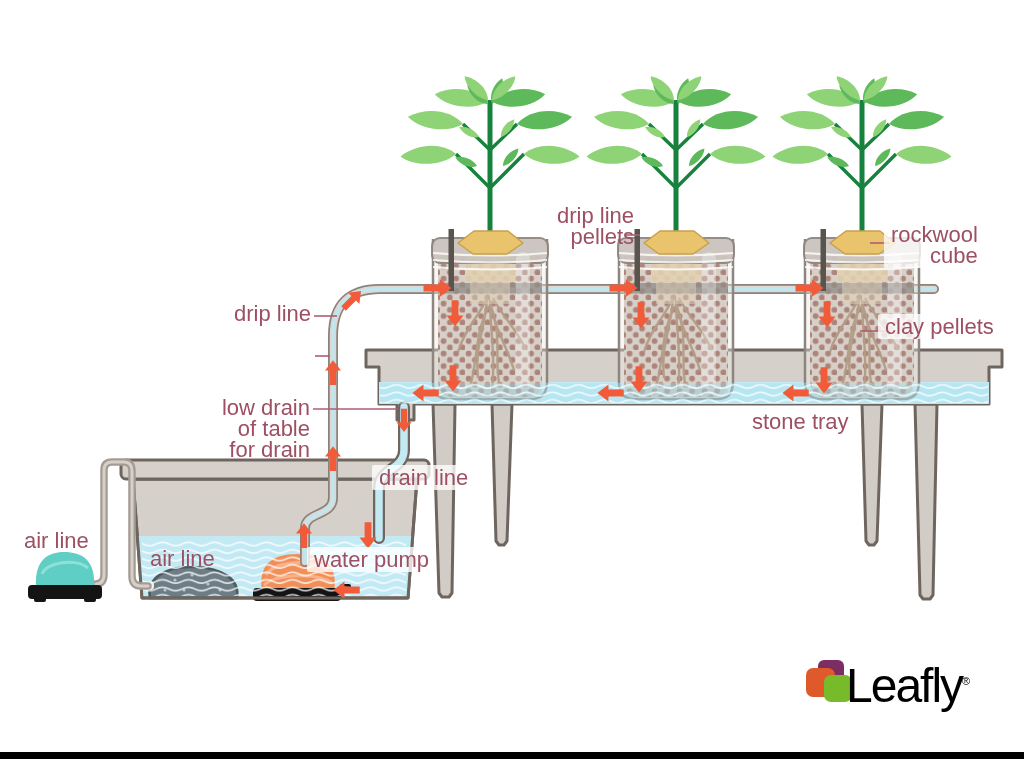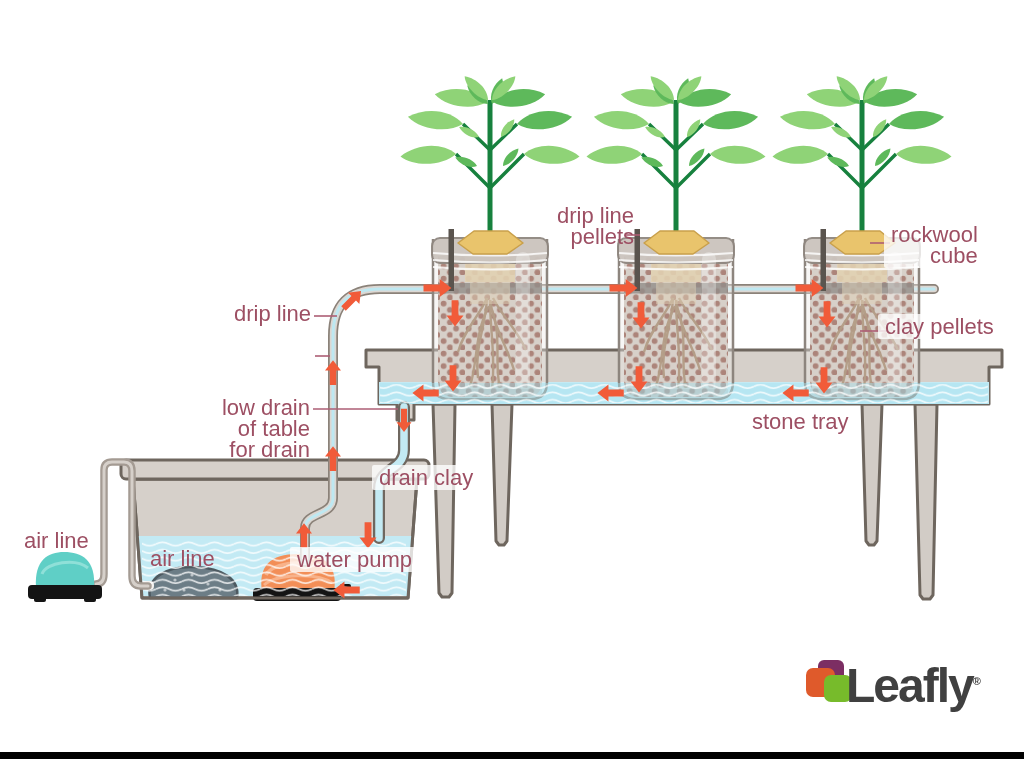--- a/index.html
+++ b/index.html
@@ -12,22 +12,22 @@
     position:absolute;color:#9d4f63;font-size:22px;line-height:21px;
     white-space:nowrap;
   }
   .lbl.right{text-align:right;}
   .box{
     background:rgba(255,255,255,0.78);padding:2px 7px;border-radius:2px;
   }
   .logo{position:absolute;left:800px;top:652px;width:210px;height:64px;}
   .logo-squares{position:absolute;left:0;top:0;}
   .logo-word{
-    position:absolute;left:46px;top:0px;font-weight:bold;font-size:48px;
-    color:#404040;letter-spacing:-2px;line-height:58px;
+    position:absolute;left:46px;top:0px;font-weight:normal;font-size:48px;
+    color:#000000;letter-spacing:-2px;line-height:58px;
   }
   .logo-reg{font-size:11px;vertical-align:super;letter-spacing:0;}
   .bottom-bar{
     position:absolute;left:0;bottom:0;width:1024px;height:7px;background:#000000;
   }
 </style>
 </head>
 <body>
 
 <div class="canvas">
@@ -208,27 +208,27 @@
 
 <div class="lbl right" style="left:191px;top:303px;width:120px;">drip line</div>
 
 
 <div class="lbl right" style="left:190px;top:397px;width:120px;">
   <span>low drain</span><br>
   <span>of table</span><br>
   <span>for drain</span>
 </div>
 
-<div class="lbl box" style="left:372px;top:465px;">drain clay</div>
+<div class="lbl box" style="left:372px;top:465px;">drain line</div>
 
 <div class="lbl" style="left:24px;top:530px;">air line</div>
 
 <div class="lbl" style="left:150px;top:548px;">air line</div>
 
-<div class="lbl box" style="left:290px;top:547px;">water pump</div>
+<div class="lbl box" style="left:307px;top:547px;">water pump</div>
 
 <div class="lbl" style="left:752px;top:411px;">stone tray</div>
 
 <div class="lbl right" style="left:514px;top:205px;width:120px;">
   <span>drip line</span><br>
   <span>pellets</span>
 </div>
 
 <div class="lbl box" style="left:884px;top:222px;text-align:right;">
   <span>rockwool</span><br>

